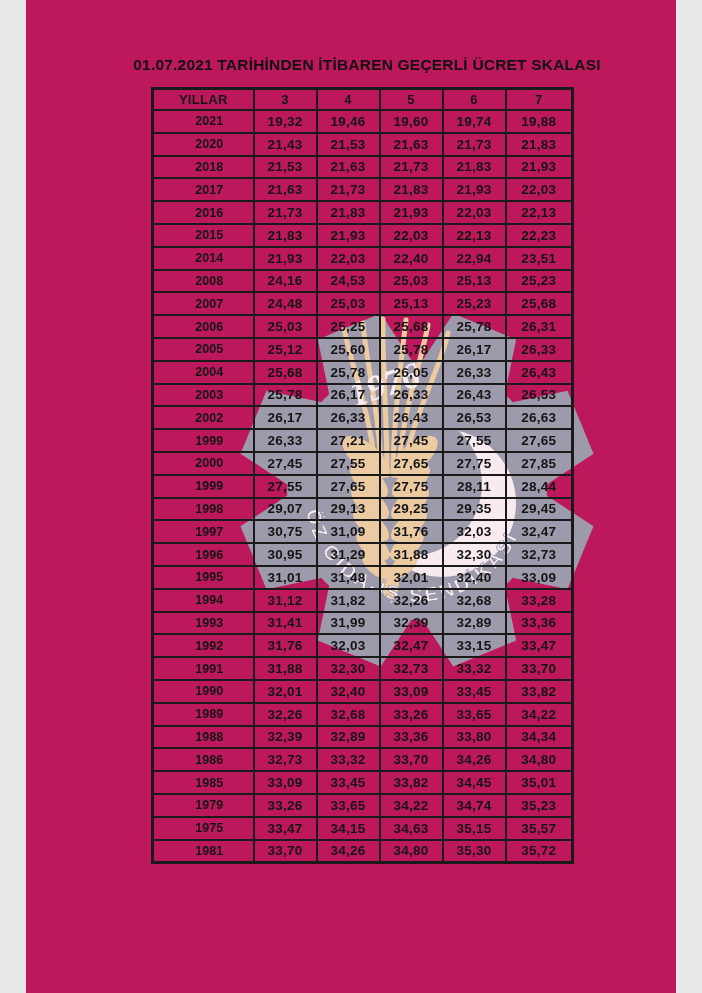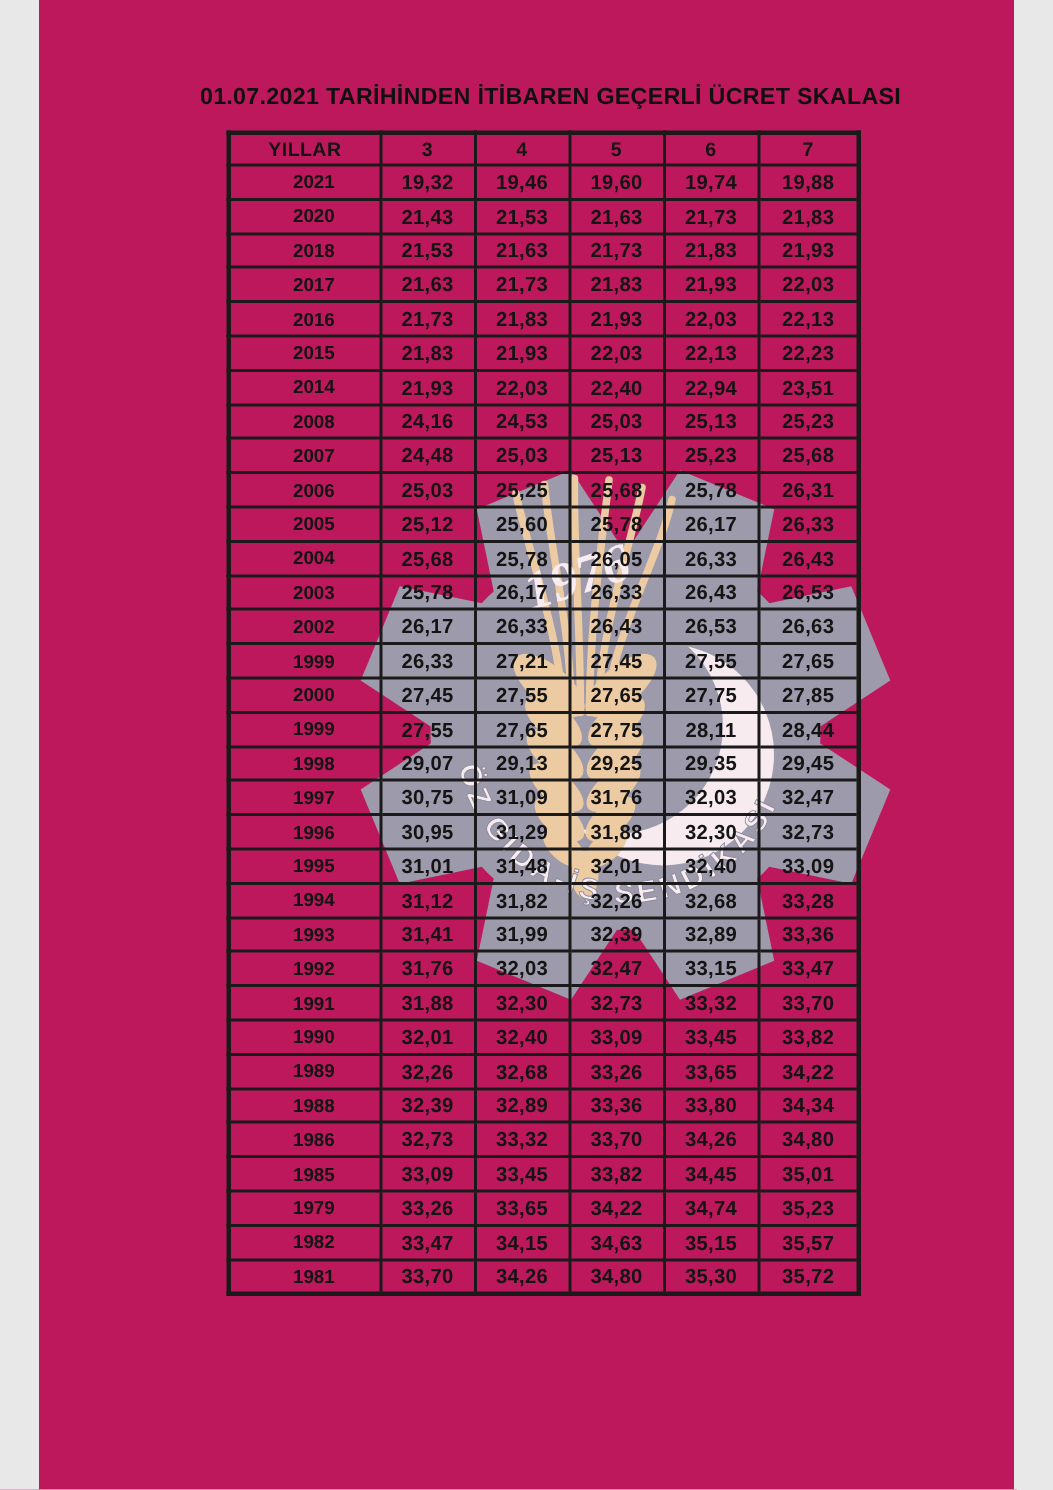--- a/index.html
+++ b/index.html
@@ -353,21 +353,21 @@
         </tr>
         <tr>
           <th class="year">1979</th>
           <td class="val">33,26</td>
           <td class="val">33,65</td>
           <td class="val">34,22</td>
           <td class="val">34,74</td>
           <td class="val">35,23</td>
         </tr>
         <tr>
-          <th class="year">1982</th>
+          <th class="year">1975</th>
           <td class="val">33,47</td>
           <td class="val">34,15</td>
           <td class="val">34,63</td>
           <td class="val">35,15</td>
           <td class="val">35,57</td>
         </tr>
         <tr>
           <th class="year">1981</th>
           <td class="val">33,70</td>
           <td class="val">34,26</td>

